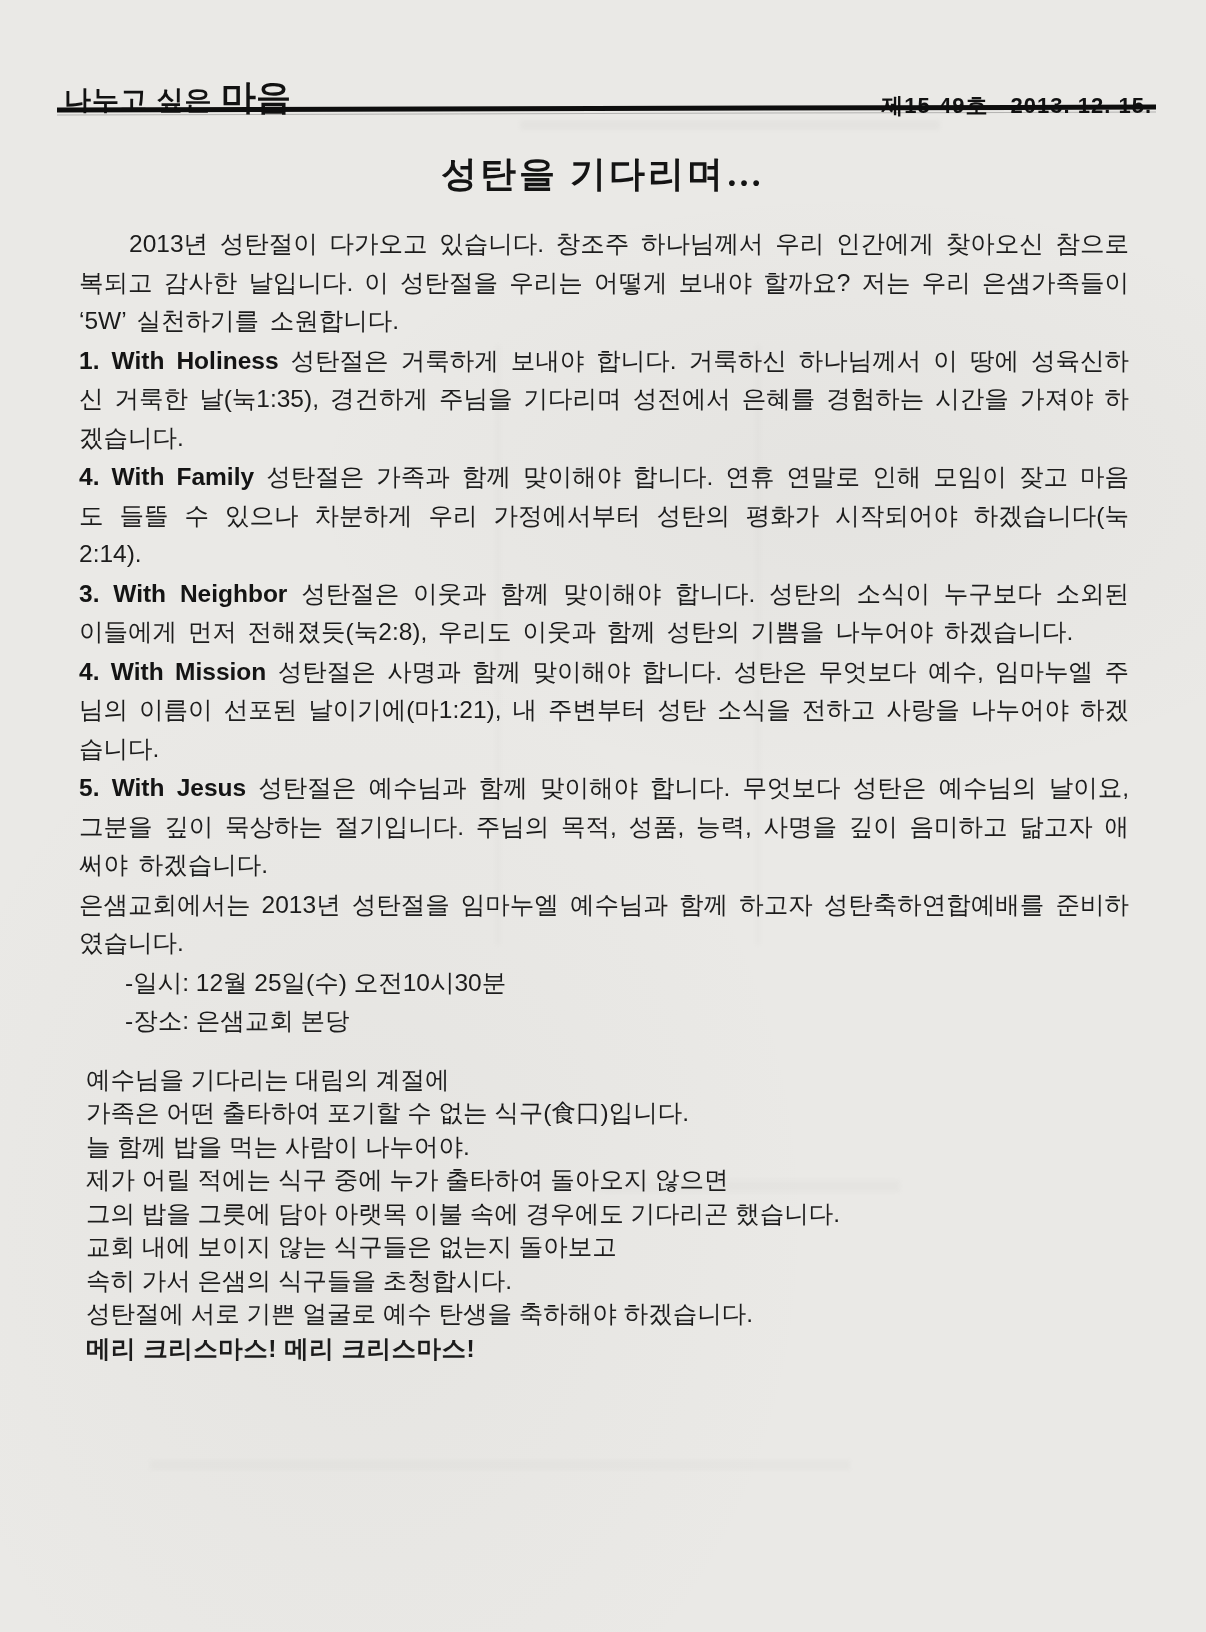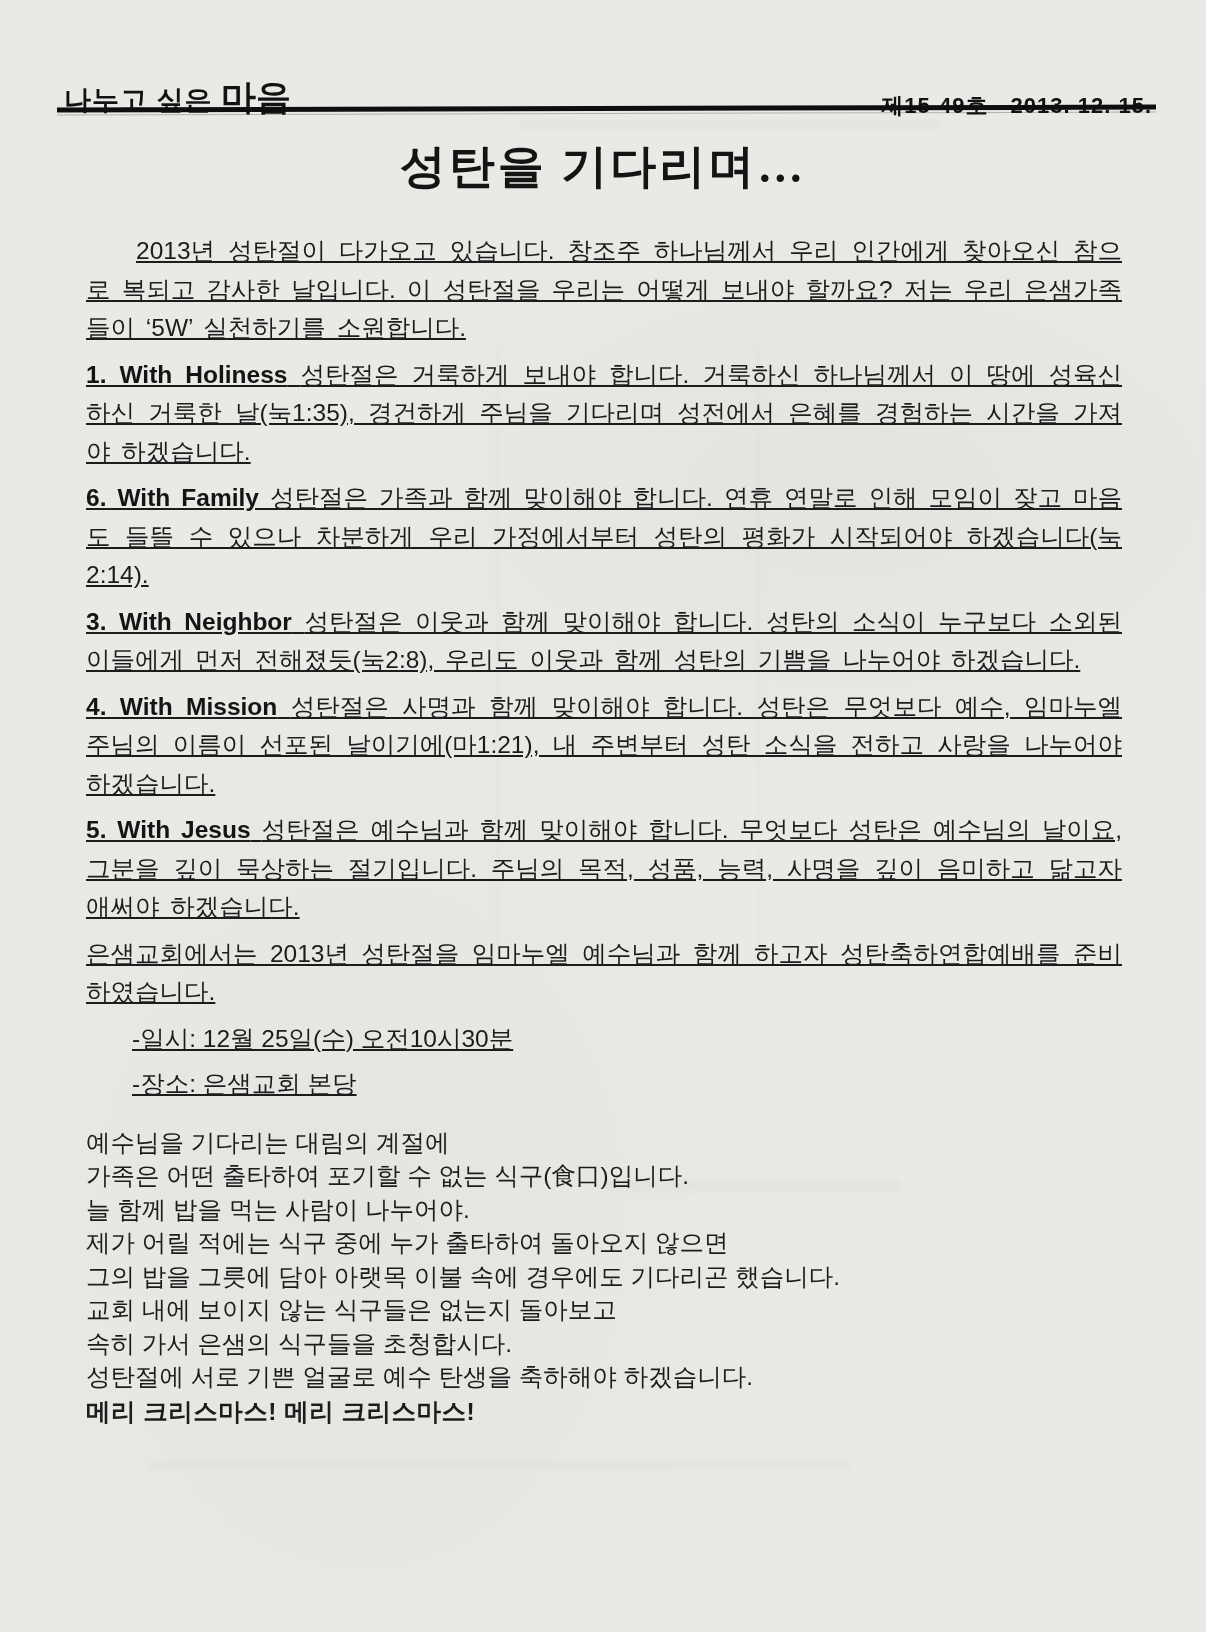--- a/index.html
+++ b/index.html
@@ -33,32 +33,32 @@
   .mast-left .big{font-size:35px;font-weight:900;letter-spacing:0px;}
   .mast-right{font-size:22px;font-weight:700;color:#121212;letter-spacing:1px;white-space:nowrap;}
   .mast-right .date{margin-left:22px;}
   .rule{
     position:absolute;left:57px;right:50px;top:106px;height:5px;background:#0e0e0e;
     transform:rotate(-0.15deg);
   }
   .rule:after{content:"";position:absolute;left:0;right:0;top:7px;height:1px;background:rgba(20,20,20,.25);}
 
   .doc-title{
-    position:absolute;left:0;right:0;top:136px;
+    position:absolute;left:0;right:0;top:150px;
     text-align:center;
     font-family:"Liberation Serif", serif;
-    font-size:46px;font-weight:700;letter-spacing:3px;color:#141414;
+    font-size:36px;font-weight:700;letter-spacing:3px;color:#141414;
   }
 
   .content{
     position:absolute;left:78px;top:224px;width:1052px;
     font-size:24.5px;line-height:38.5px;color:#1c1c1c;
     text-align:justify;
   }
-  .content p{margin:8px;text-decoration:underline;}
+  .content p{margin:1px;}
   .intro{text-indent:50px;word-spacing:4px;}
   .point{margin-top:28px;word-spacing:4px;}
   .point b{font-weight:800;color:#141414;}
   .announce{margin-top:30px;word-spacing:4px;}
   .event-line{margin:0;padding-left:46px;text-align:left;line-height:37px;}
   .poem{margin-top:24px;text-align:left;line-height:33.5px;margin-left:8px;}
   .poem div{white-space:nowrap;}
   .closing{font-weight:900;letter-spacing:.5px;margin-top:1px;text-align:left;}
 
   .footer{position:absolute;left:0;right:0;bottom:0;height:160px;}
@@ -79,21 +79,21 @@
     <div class="mast-right"><span>제15-49호</span><span class="date">2013. 12. 15.</span></div>
   </div>
   <div class="rule"></div>
 
   <div class="doc-title">성탄을 기다리며…</div>
 
   <div class="content">
     <p class="intro">2013년 성탄절이 다가오고 있습니다. 창조주 하나님께서 우리 인간에게 찾아오신 참으로 복되고 감사한 날입니다. 이 성탄절을 우리는 어떻게 보내야 할까요? 저는 우리 은샘가족들이 ‘5W’ 실천하기를 소원합니다.</p>
 
     <p class="point"><b>1. With Holiness</b> <span>성탄절은 거룩하게 보내야 합니다. 거룩하신 하나님께서 이 땅에 성육신하신 거룩한 날(눅1:35), 경건하게 주님을 기다리며 성전에서 은혜를 경험하는 시간을 가져야 하겠습니다.</span></p>
-    <p class="point"><b>6. With Family</b> <span>성탄절은 가족과 함께 맞이해야 합니다. 연휴 연말로 인해 모임이 잦고 마음도 들뜰 수 있으나 차분하게 우리 가정에서부터 성탄의 평화가 시작되어야 하겠습니다(눅2:14).</span></p>
+    <p class="point"><b>4. With Family</b> <span>성탄절은 가족과 함께 맞이해야 합니다. 연휴 연말로 인해 모임이 잦고 마음도 들뜰 수 있으나 차분하게 우리 가정에서부터 성탄의 평화가 시작되어야 하겠습니다(눅2:14).</span></p>
     <p class="point"><b>3. With Neighbor</b> <span>성탄절은 이웃과 함께 맞이해야 합니다. 성탄의 소식이 누구보다 소외된 이들에게 먼저 전해졌듯(눅2:8), 우리도 이웃과 함께 성탄의 기쁨을 나누어야 하겠습니다.</span></p>
     <p class="point"><b>4. With Mission</b> <span>성탄절은 사명과 함께 맞이해야 합니다. 성탄은 무엇보다 예수, 임마누엘 주님의 이름이 선포된 날이기에(마1:21), 내 주변부터 성탄 소식을 전하고 사랑을 나누어야 하겠습니다.</span></p>
     <p class="point"><b>5. With Jesus</b> <span>성탄절은 예수님과 함께 맞이해야 합니다. 무엇보다 성탄은 예수님의 날이요, 그분을 깊이 묵상하는 절기입니다. 주님의 목적, 성품, 능력, 사명을 깊이 음미하고 닮고자 애써야 하겠습니다.</span></p>
 
     <p class="announce">은샘교회에서는 2013년 성탄절을 임마누엘 예수님과 함께 하고자 성탄축하연합예배를 준비하였습니다.</p>
     <p class="event-line">-일시: 12월 25일(수) 오전10시30분</p>
     <p class="event-line">-장소: 은샘교회 본당</p>
 
     <div class="poem">
       <div>예수님을 기다리는 대림의 계절에</div>

